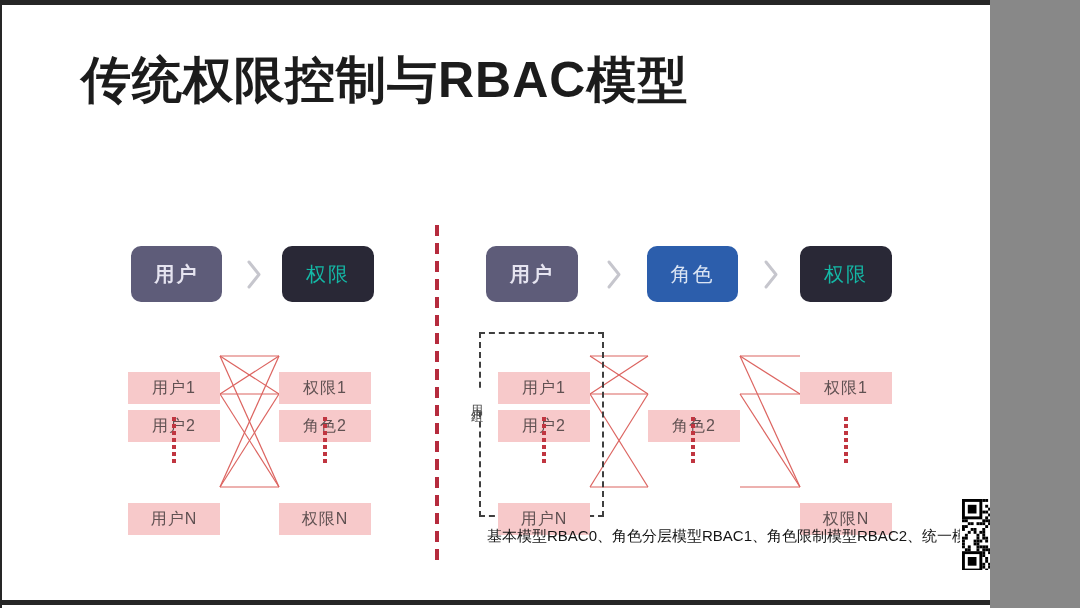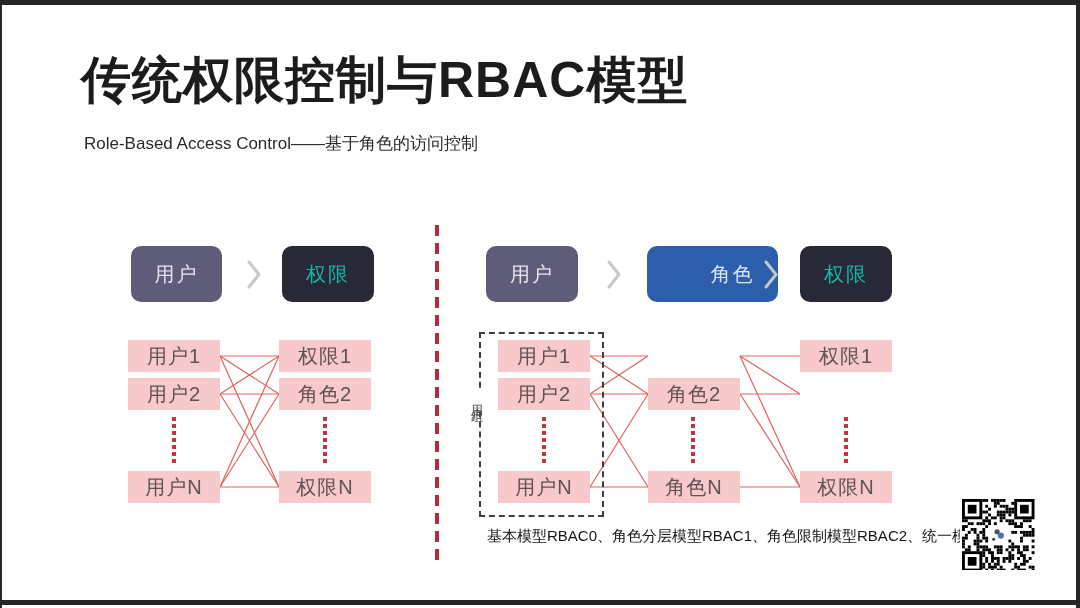--- a/index.html
+++ b/index.html
@@ -1,40 +1,40 @@
 <!DOCTYPE html>
 <html style="--flow_user: #5e5c79; --flow_role: #2c5eac; --flow_perm: #292836; --cell_bg: #f7c9ca; --cell_text: #605152; --line: #dc6460; --dots: #c03540; --divider: #b52b3d;"><head>
 <meta charset="utf-8">
 <style>
   html,body { margin:0; padding:0; background:#888; }
   .slide {
-    position:relative; width:1080px; height:608px; background:#ffffff;
+    position:relative; width:990px; height:608px; background:#ffffff;
     font-family:"Liberation Sans", sans-serif; overflow:hidden;
   }
   .edge-bar { position:absolute; background:#262626; }
   .title {
     position:absolute; left:81px; top:52px; font-size:50px; line-height:1.15;
     font-weight:700; color:#1c1c1c; letter-spacing:1px; white-space:nowrap;
   }
   .subtitle {
     position:absolute; left:84px; top:132px; font-size:17px; color:#2a2a2a; white-space:nowrap;
   }
   .flow-box {
     position:absolute; width:91px; height:56px; border-radius:10px;
     display:flex; align-items:center; justify-content:center;
     font-size:20px; letter-spacing:2px;
   }
-  .fb-user { background:var(--flow_user,#5e5c79); color:#e6e4f0; }
-  .fb-role { background:var(--flow_role,#2c5eac); color:#dbe5f4;padding-left:40px; }
+  .fb-user { background:var(--flow_user,#5e5c79); color:#e6e4f0;font-weight:bold; }
+  .fb-role { background:var(--flow_role,#2c5eac); color:#dbe5f4; }
   .fb-perm { background:var(--flow_perm,#292836); color:#14b8a6; }
   .chev { position:absolute; }
   .cell {
     position:absolute; width:92px; height:32px; background:var(--cell_bg,#f7c9ca);
-    color:var(--cell_text,#605152); font-size:20px; letter-spacing:1px;
-    display:flex; align-items:center; justify-content:center; white-space:nowrap;
+    color:var(--cell_text,#605152); font-size:16px; letter-spacing:1px;
+    display:flex; align-items:center; justify-content:center; white-space:nowrap;margin-top:32px;
   }
   .dots {
     position:absolute; width:4px; height:48px; top:417px;
     background:repeating-linear-gradient(to bottom, var(--dots,#c03540) 0 4px, transparent 4px 7px);
   }
   .divider {
     position:absolute; left:435px; top:225px; width:4px; height:340px;
     background:repeating-linear-gradient(to bottom, var(--divider,#b52b3d) 0 11px, transparent 11px 18px);
   }
   .group-box {
@@ -58,21 +58,20 @@
 <body>
 
 <div class="slide">
 
   <div class="edge-bar" style="left:0;top:0;width:1080px;height:5px"></div>
   <div class="edge-bar" style="left:0;top:600px;width:1080px;height:5px"></div>
   <div class="edge-bar" style="left:0;top:0;width:2px;height:608px"></div>
   <div class="edge-bar" style="left:1076px;top:0;width:4px;height:608px"></div>
 
   <div class="title">传统权限控制与RBAC模型</div>
-  <div class="subtitle">Role-Based Access Control——基于角色的访问控制</div>
 
   <svg class="edges" id="edges-svg" width="1080" height="608">
       <line x1="220" y1="356" x2="279" y2="356" stroke="#dc6460" stroke-width="1.2"></line>
       <line x1="220" y1="356" x2="279" y2="394" stroke="#dc6460" stroke-width="1.2"></line>
       <line x1="220" y1="356" x2="279" y2="487" stroke="#dc6460" stroke-width="1.2"></line>
       <line x1="220" y1="394" x2="279" y2="356" stroke="#dc6460" stroke-width="1.2"></line>
       <line x1="220" y1="394" x2="279" y2="394" stroke="#dc6460" stroke-width="1.2"></line>
       <line x1="220" y1="394" x2="279" y2="487" stroke="#dc6460" stroke-width="1.2"></line>
       <line x1="220" y1="487" x2="279" y2="356" stroke="#dc6460" stroke-width="1.2"></line>
       <line x1="220" y1="487" x2="279" y2="394" stroke="#dc6460" stroke-width="1.2"></line>
@@ -122,21 +121,20 @@
 
   <div class="group-box"></div>
   <div class="group-label">用户组</div>
 
   <div class="cell" style="left:498px;top:340px">用户1</div>
   <div class="cell" style="left:498px;top:378px">用户2</div>
   <div class="cell" style="left:498px;top:471px">用户N</div>
   <div class="dots" style="left:542px"></div>
 
   <div class="cell" style="left:648px;top:378px">角色2</div>
-  <div class="cell" style="left:648px;top:471px">角色N</div>
   <div class="dots" style="left:691px"></div>
 
   <div class="cell" style="left:800px;top:340px">权限1</div>
   <div class="cell" style="left:800px;top:471px">权限N</div>
   <div class="dots" style="left:844px"></div>
 
   <div class="footer">基本模型RBAC0、角色分层模型RBAC1、角色限制模型RBAC2、统一模型RBAC3</div>
 
   <svg class="qr" id="qr-svg" width="76" height="72" viewBox="0 0 76 72">
       <rect x="0" y="0" width="76" height="72" fill="#ffffff"></rect>

